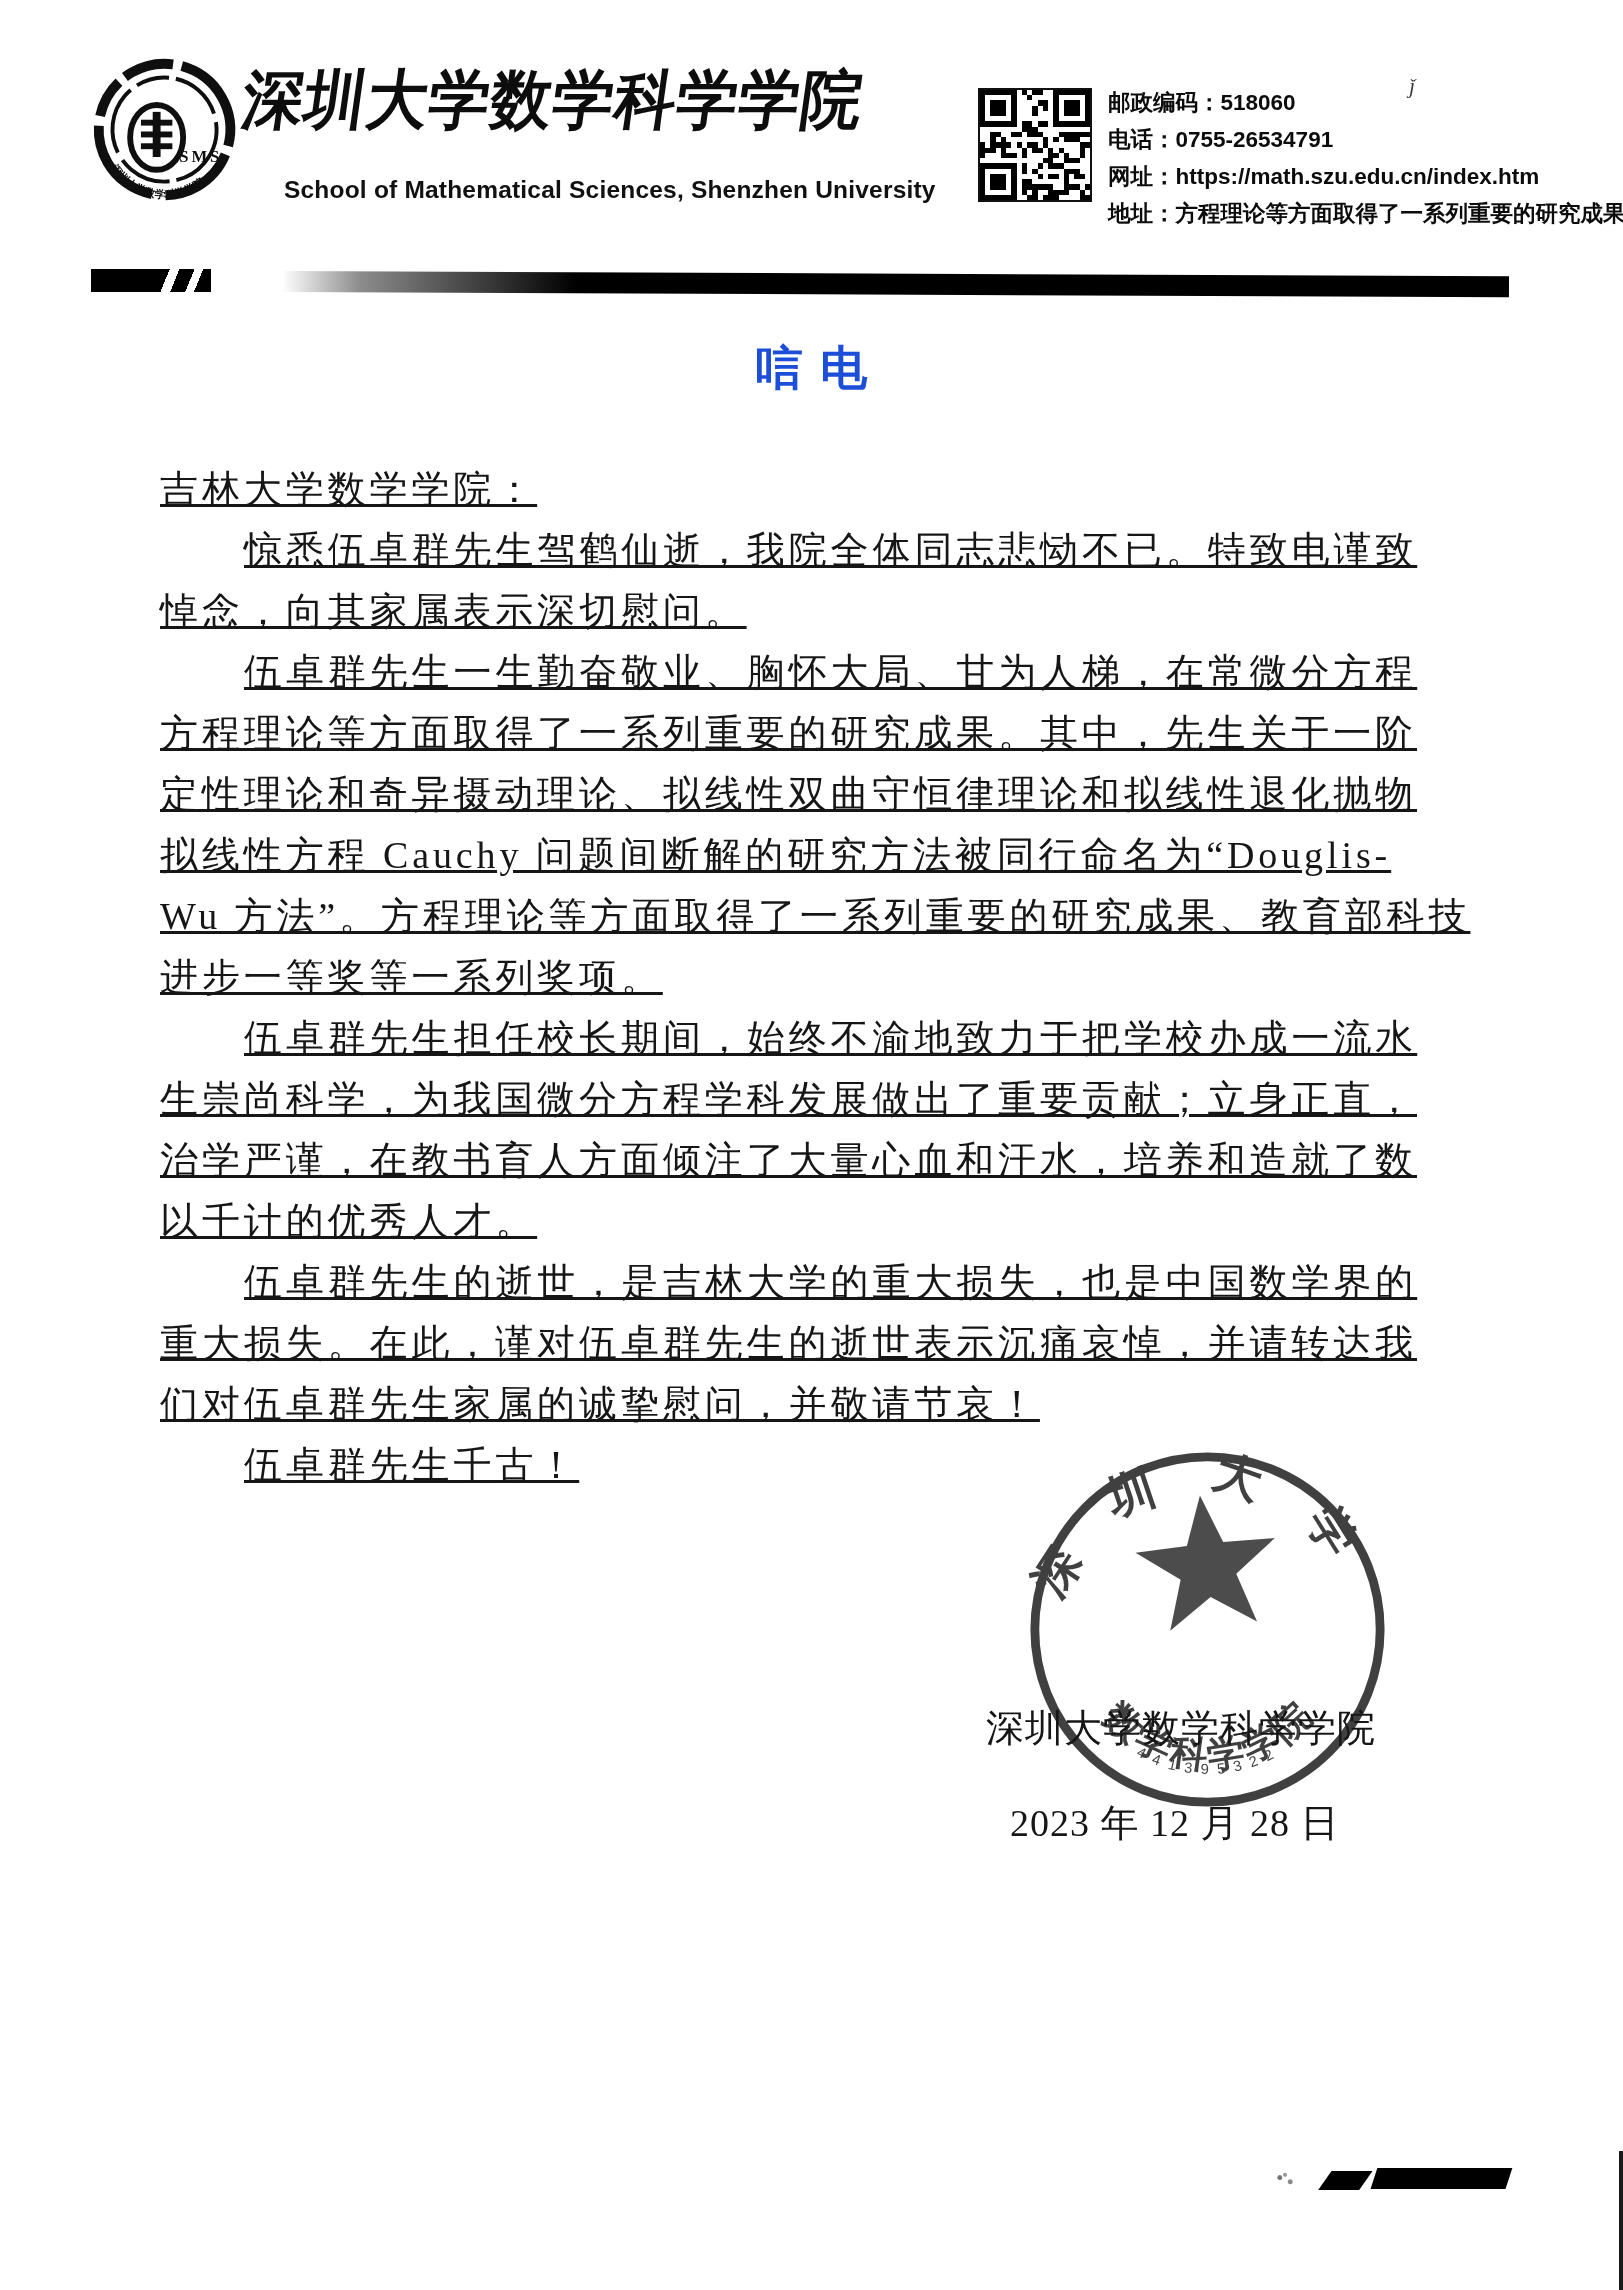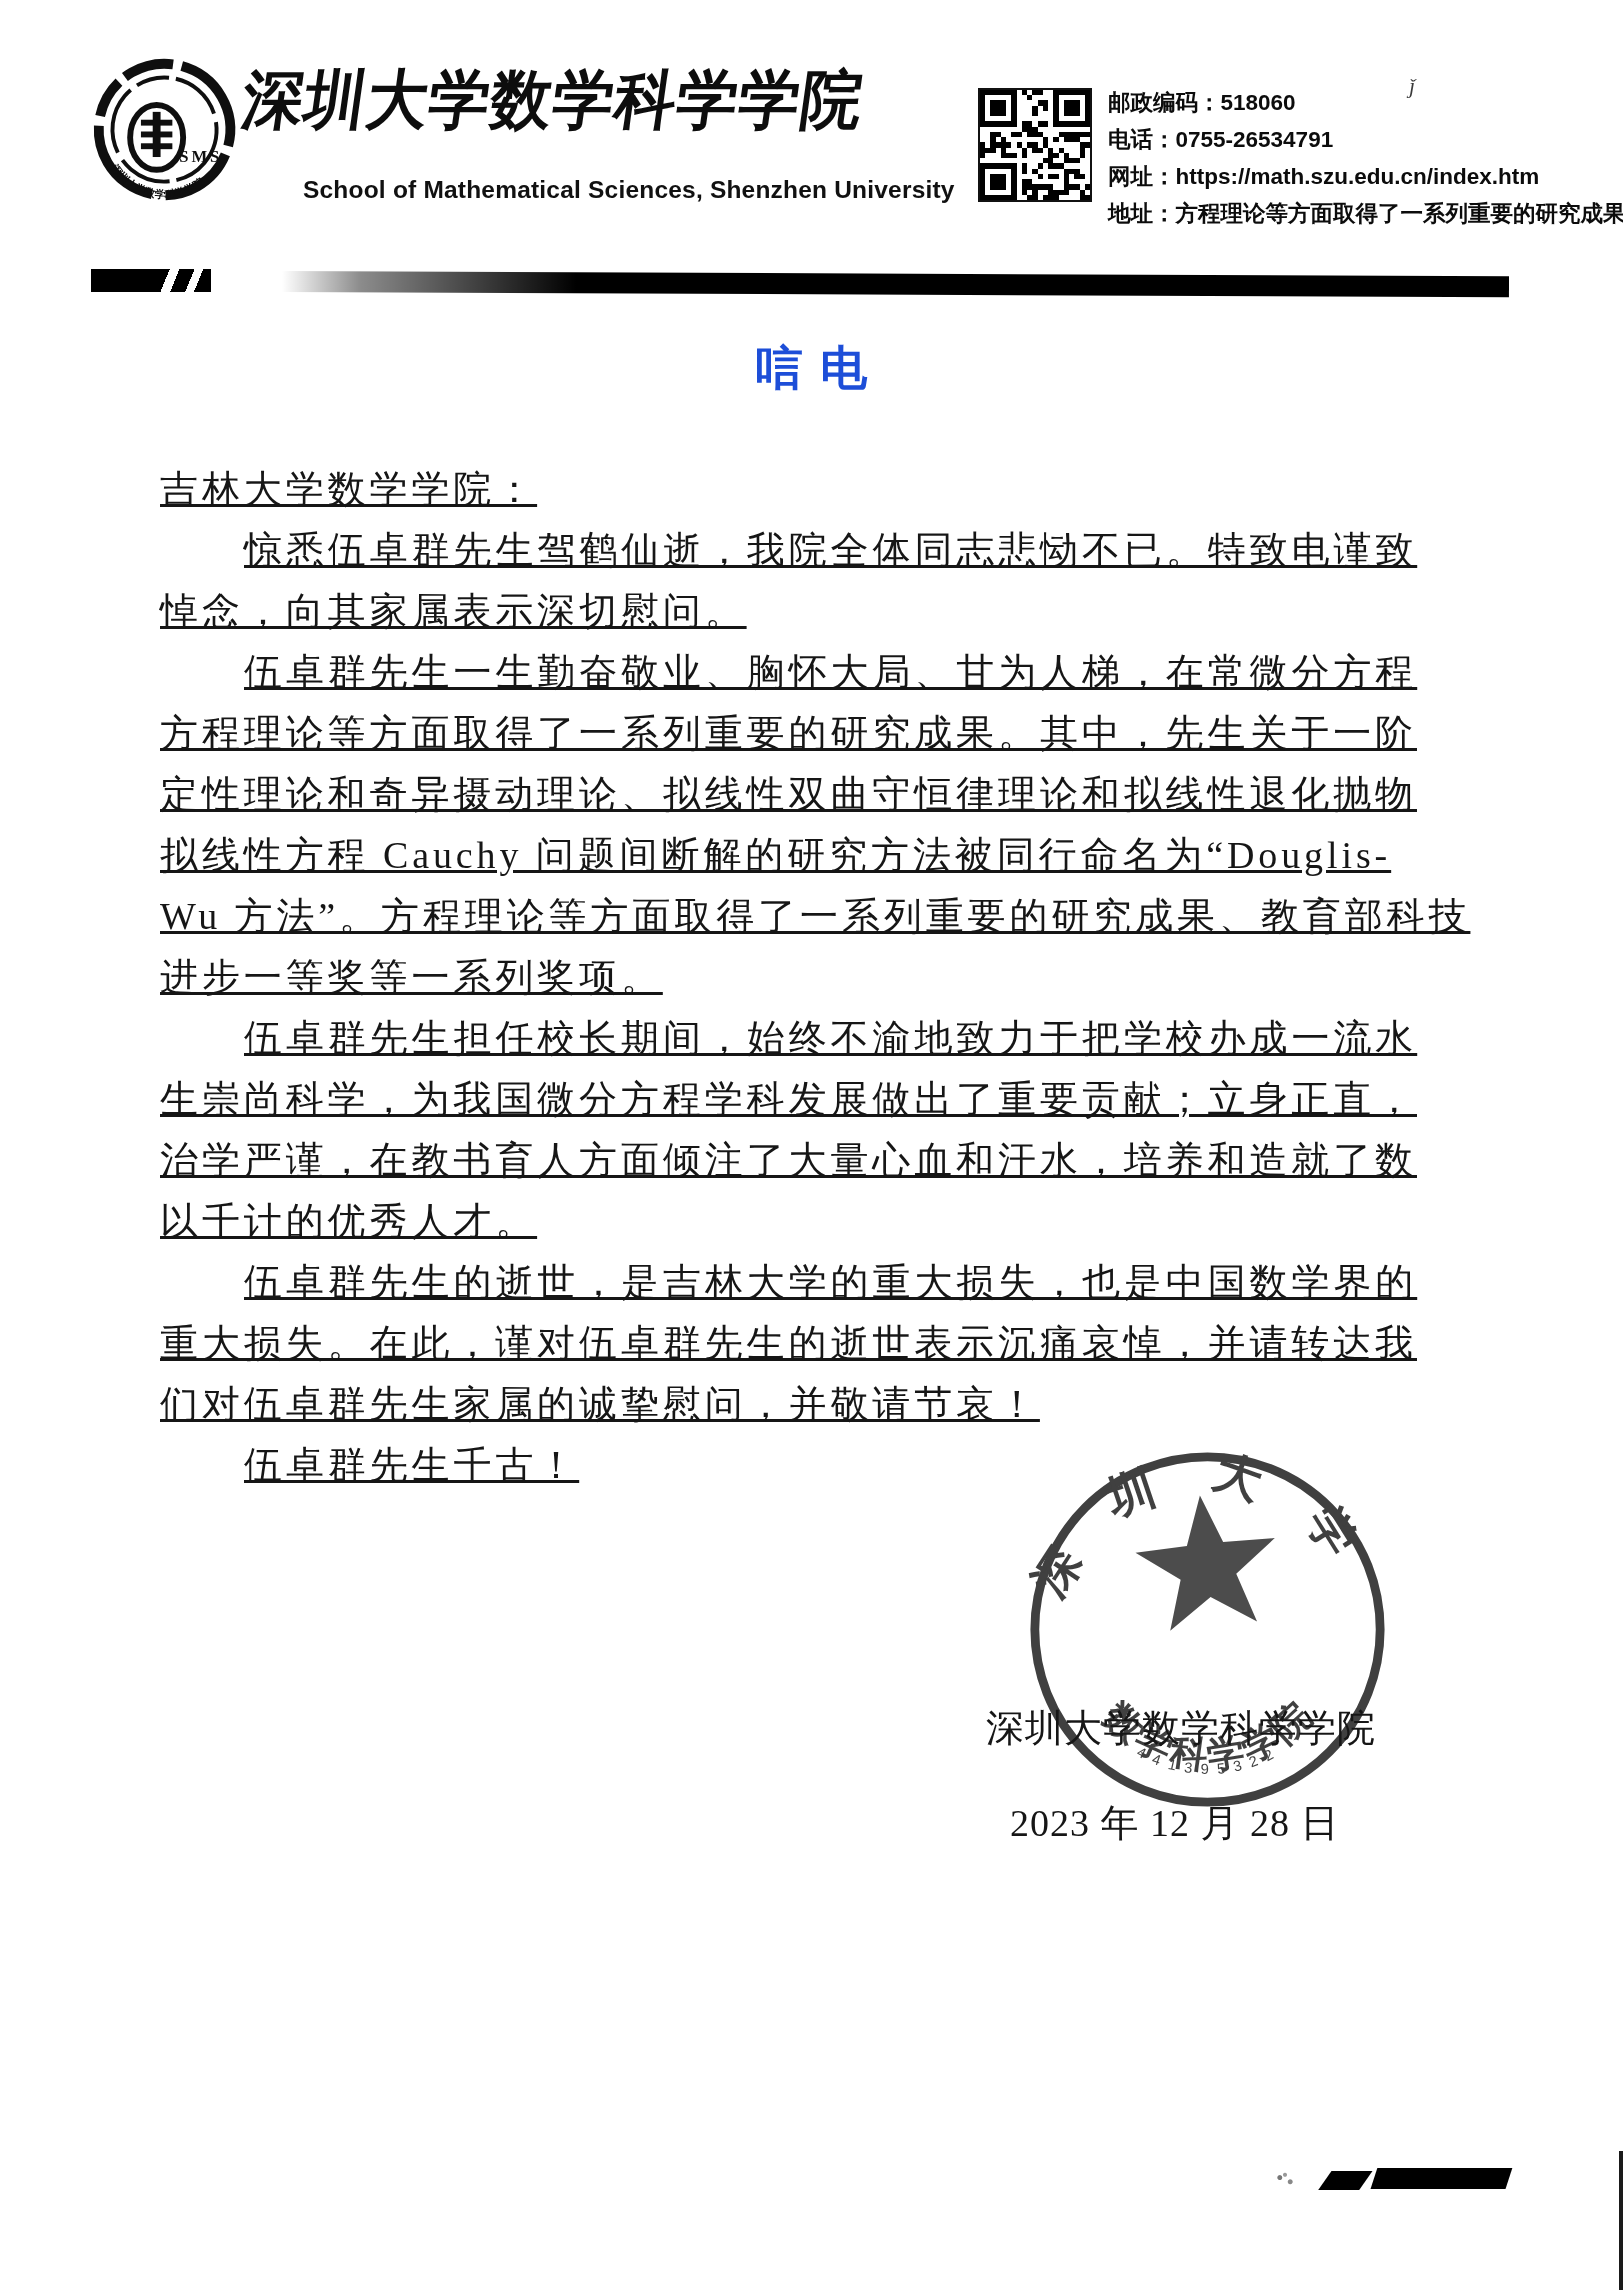--- a/index.html
+++ b/index.html
@@ -9,21 +9,21 @@
     overflow:hidden;margin:0 auto;
   }
   
   .logo{position:absolute;left:84px;top:51px;width:161px;height:161px;}
   .org-cn{
     position:absolute;left:249px;top:57px;font-size:61px;font-weight:900;
     letter-spacing:1px;transform:skewX(-8deg) scaleY(1.06);transform-origin:left top;
     white-space:nowrap;color:#0d0d0d;
   }
   .org-en{
-    position:absolute;left:303px;top:176px;font-size:24.5px;font-weight:600;
+    position:absolute;left:284px;top:176px;font-size:24.5px;font-weight:600;
     font-family:"Liberation Sans","DejaVu Sans",sans-serif;color:#111;
     white-space:nowrap;letter-spacing:0.2px;
   }
   .qr{position:absolute;left:978px;top:88px;width:114px;height:114px;border:2.9px solid #111;box-sizing:border-box;background:#fff;}
   .qr svg{width:100%;height:100%;display:block;}
   .contact{
     position:absolute;left:1108px;top:84px;
     font-family:"Liberation Sans","DejaVu Sans",sans-serif;
     font-size:22.5px;font-weight:700;color:#0c0c0c;line-height:37px;white-space:nowrap;
   }

